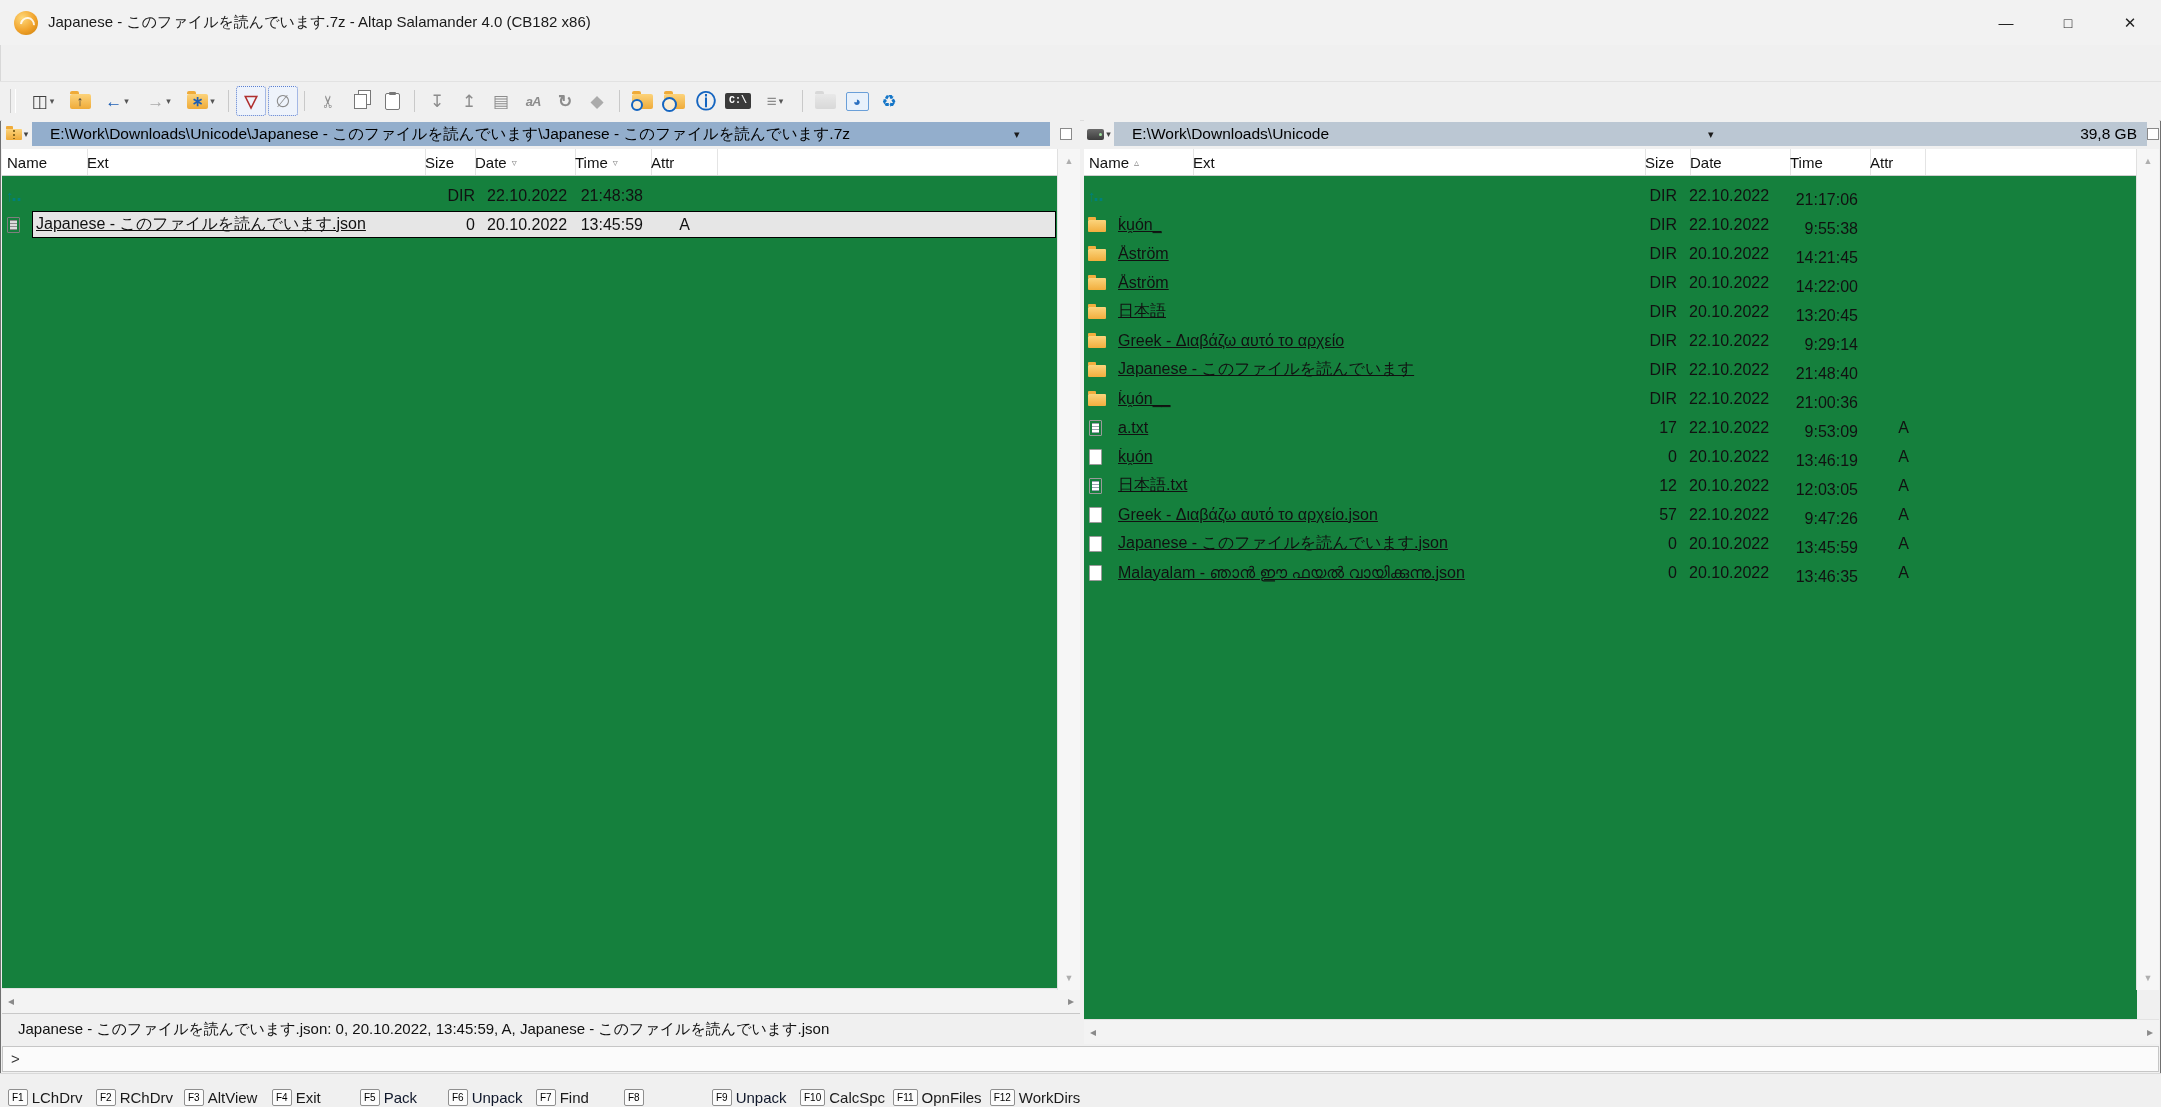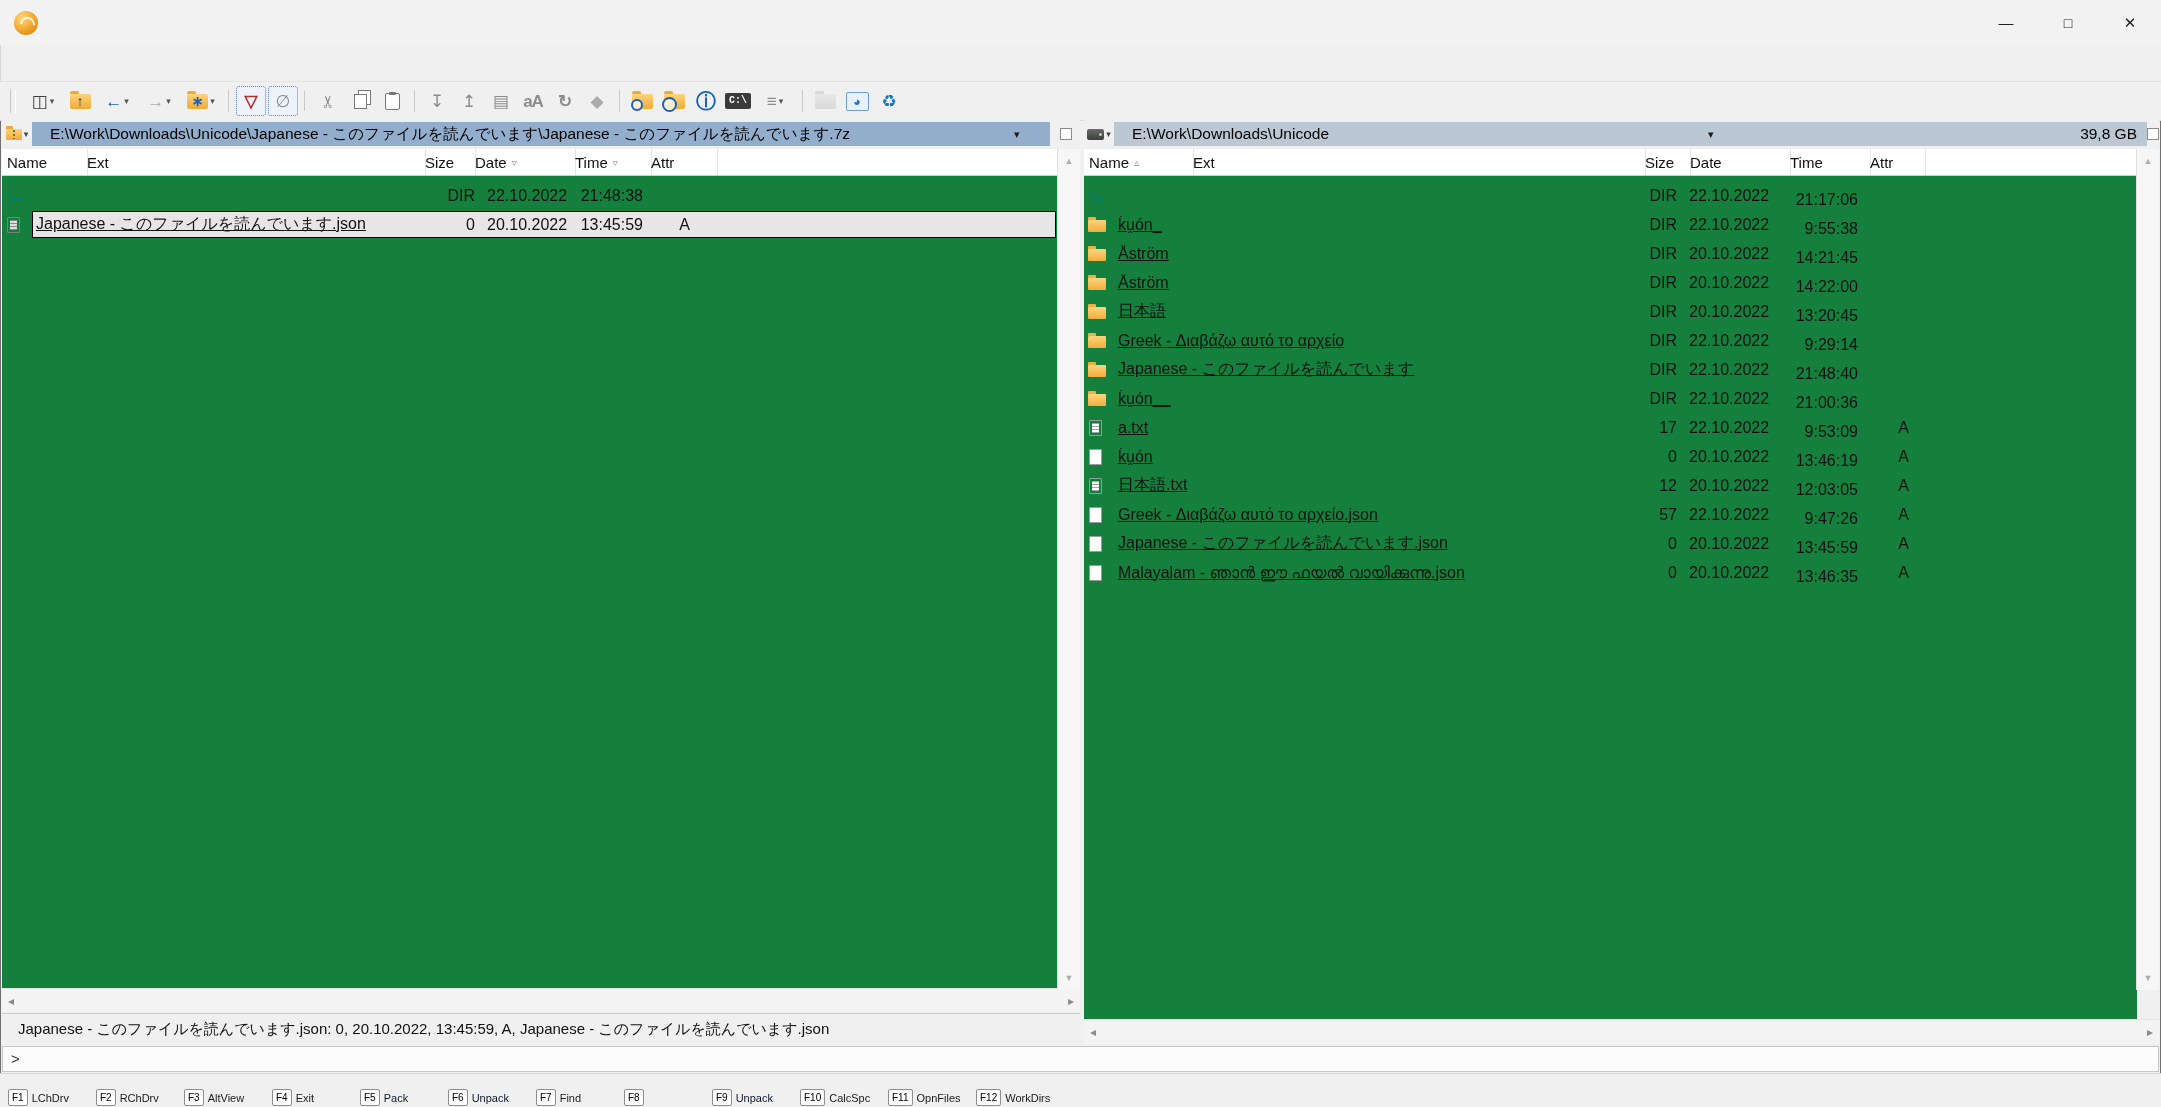--- a/index.html
+++ b/index.html
@@ -34,21 +34,21 @@
   .tb.sep{margin-right:14px;}
   .tb.sep::after{content:"";position:absolute;right:-8px;top:4px;bottom:4px;width:1px;background:#c9c9c9;}
   .tb.checked{border:1px dotted #5b7fd0;background:#eef3fb;}
   .tb.disabled{opacity:.45;}
   .s-dark .g{color:#3f3f3f;}
   .s-blue .g{color:#1e5fb4;}
   .s-bold .g{font-weight:bold;}
   .s-gray .g{color:#8c8c8c;}
   .s-lightgray .g{color:#ababab;}
   .s-red .g{color:#b03030;}
-  .s-small .g{font-size:17px;font-weight:bold;letter-spacing:-1px;}
+  .s-small .g{font-size:13px;font-weight:bold;letter-spacing:-1px;font-style:italic;}
   .s-folderbg .g{width:21px;height:15px;background:linear-gradient(#fcd37b,#efab39);border-radius:2px;font-size:14px;}
   .s-folderbg .g::before{content:"";position:absolute;top:-3px;left:0;width:9px;height:3px;background:#efab39;border-radius:2px 2px 0 0;}
   .s-grayfolder .g{width:21px;height:15px;background:linear-gradient(#e0e0e0,#bdbdbd);border-radius:2px;}
   .s-grayfolder .g::before{content:"";position:absolute;top:-3px;left:0;width:9px;height:3px;background:#bdbdbd;border-radius:2px 2px 0 0;}
   .s-info .g{color:#1565c0;font-size:20px;font-weight:bold;}
   .s-shell .g{background:#3a3a3a;color:#fff;font-family:"Liberation Mono","DejaVu Sans Mono",monospace;font-size:10px;font-weight:bold;padding:3px 4px;border-radius:2px;}
   .s-chart .g{width:21px;height:17px;background:#e8f1fb;border:1px solid #6a9fd8;color:#2a6fc0;font-size:13px;border-radius:2px;}
   .s-recycle .g{color:#1576c8;font-size:17px;}
   .tb-cut-icon .g{transform:rotate(-90deg);}
   .tb-copy-icon .g{width:11px;height:13px;border:1px solid #777;background:#fff;box-shadow:4px -4px 0 -1px #fff,4px -4px 0 0 #777;}
@@ -114,28 +114,29 @@
   .vscroll .up,.vscroll .down{position:absolute;left:0;right:0;height:24px;display:flex;align-items:center;justify-content:center;font-size:9px;color:#aeaeae;}
   .vscroll .up{top:0;} .vscroll .down{bottom:0;}
   .hscroll{height:24px;background:#f3f3f3;border-top:1px solid #e3e3e3;display:flex;align-items:center;justify-content:space-between;padding:0 6px;font-size:12px;color:#8a8a8a;}
   
   .statusbar{height:30px;border-top:1px solid #c8c8c8;background:#f0f0f0;display:flex;align-items:center;padding-left:16px;font-size:15px;white-space:nowrap;overflow:hidden;}
   
   .cmdline{position:absolute;left:2px;right:2px;top:1046px;height:26px;background:#fbfbfb;border:1px solid #c6c6c6;line-height:24px;font-size:15px;padding-left:8px;color:#333;box-sizing:border-box;}
   .fkeybar{position:absolute;left:0;right:0;bottom:0;height:33px;background:#f0f0f0;border-top:1px solid #d9d9d9;display:flex;align-items:center;padding-left:8px;}
   .fk{display:inline-flex;align-items:center;min-width:80px;margin-right:8px;}
   .fk .cap{font-size:10px;border:1px solid #8f8f8f;background:#fcfcfc;padding:0 3px;height:15px;line-height:15px;border-radius:2px;margin-right:4px;color:#000;}
-  .fk .lbl{font-size:11px;color:#1a1a1a;text-align:center;}
+  .fk .lbl{font-size:15px;color:#1a1a1a;text-align:center;}
   .fk.disabled .lbl{color:#0f172a;}
 </style>
 </head>
 <body>
 
 <div class="titlebar">
   <div class="app-icon"></div>
+  <div class="win-title">Japanese - このファイルを読んでいます.7z - Altap Salamander 4.0 (CB182 x86)</div>
   <div class="win-controls">
     <div class="wbtn">—</div>
     <div class="wbtn max">□</div>
     <div class="wbtn">✕</div>
   </div>
 </div>
 
 <div class="menubar">
   <div><span class="menu-item tb-menu-item-left"></span><span class="menu-item tb-menu-item-files"></span><span class="menu-item tb-menu-item-edit"></span><span class="menu-item tb-menu-item-commands"></span><span class="menu-item tb-menu-item-plugins"></span><span class="menu-item tb-menu-item-options"></span><span class="menu-item tb-menu-item-right"></span><span class="menu-item tb-menu-item-help"></span></div>
 </div>

